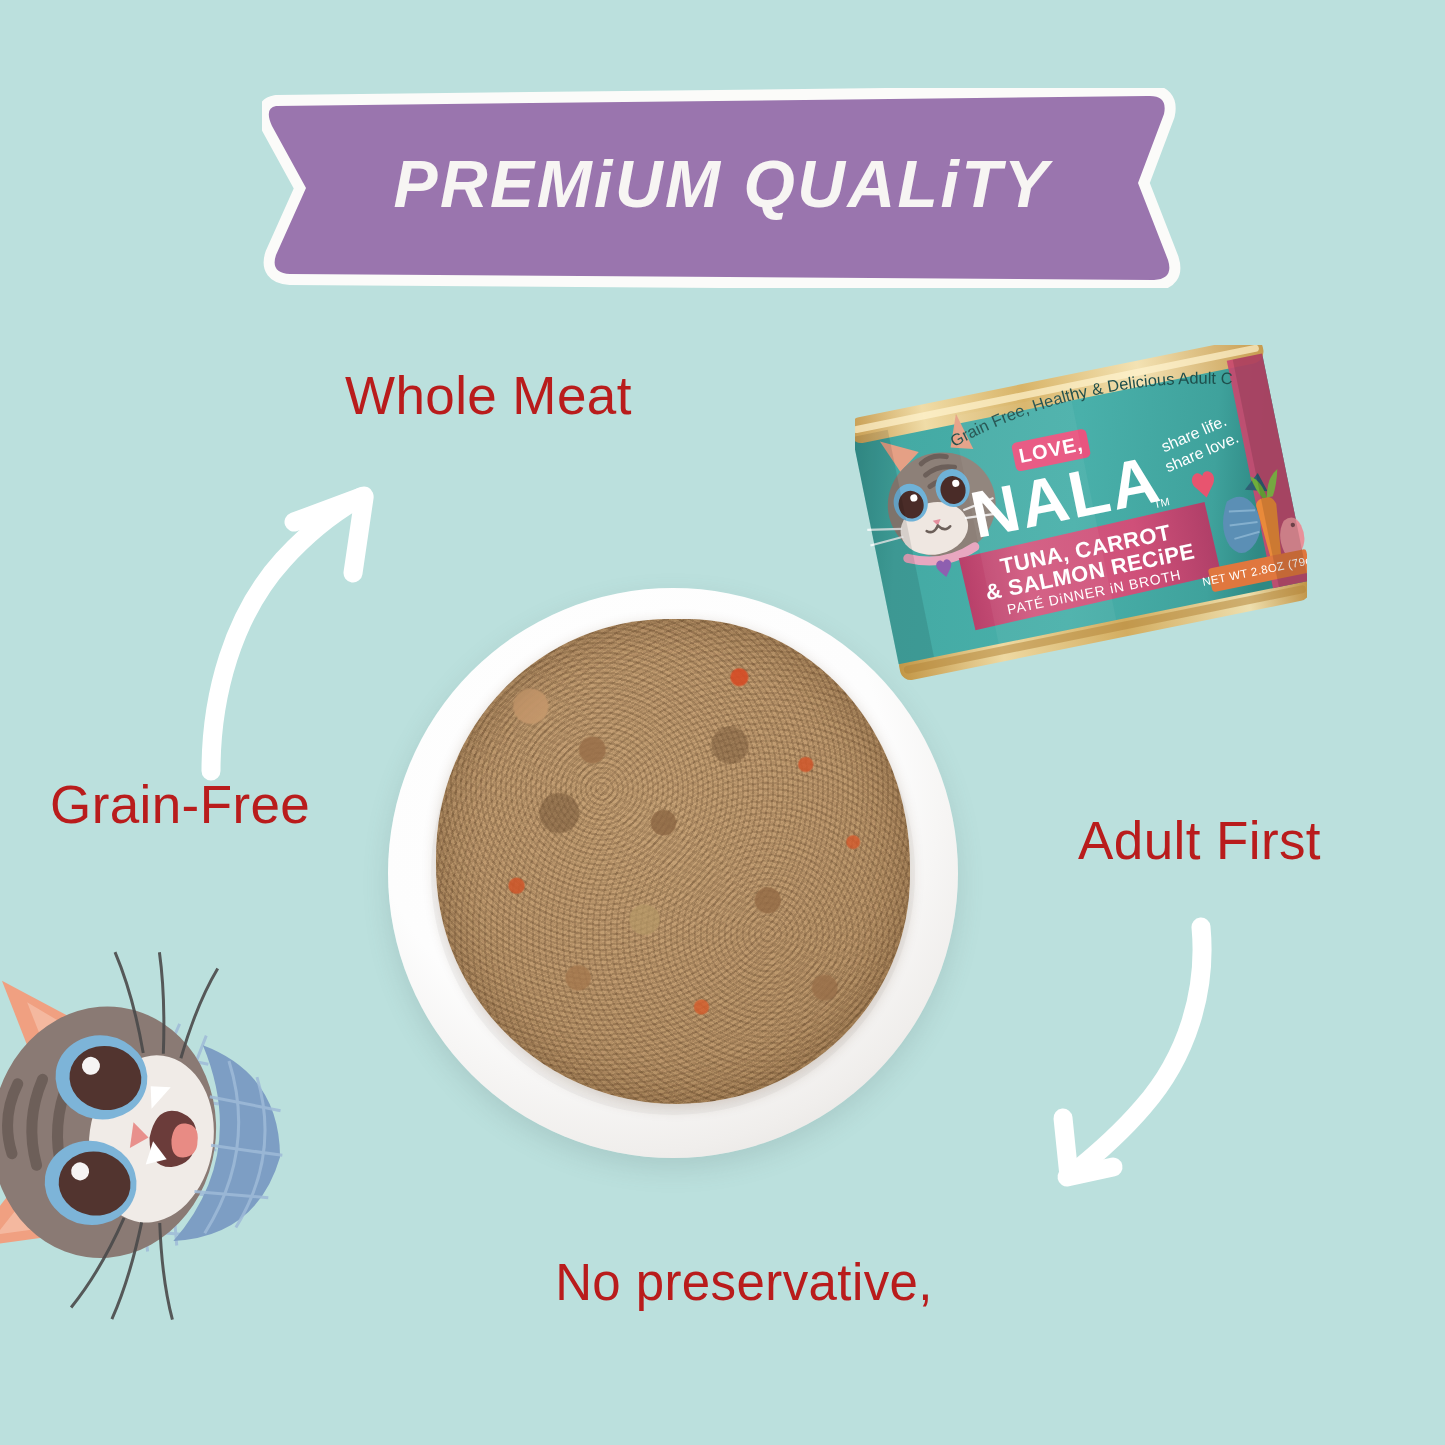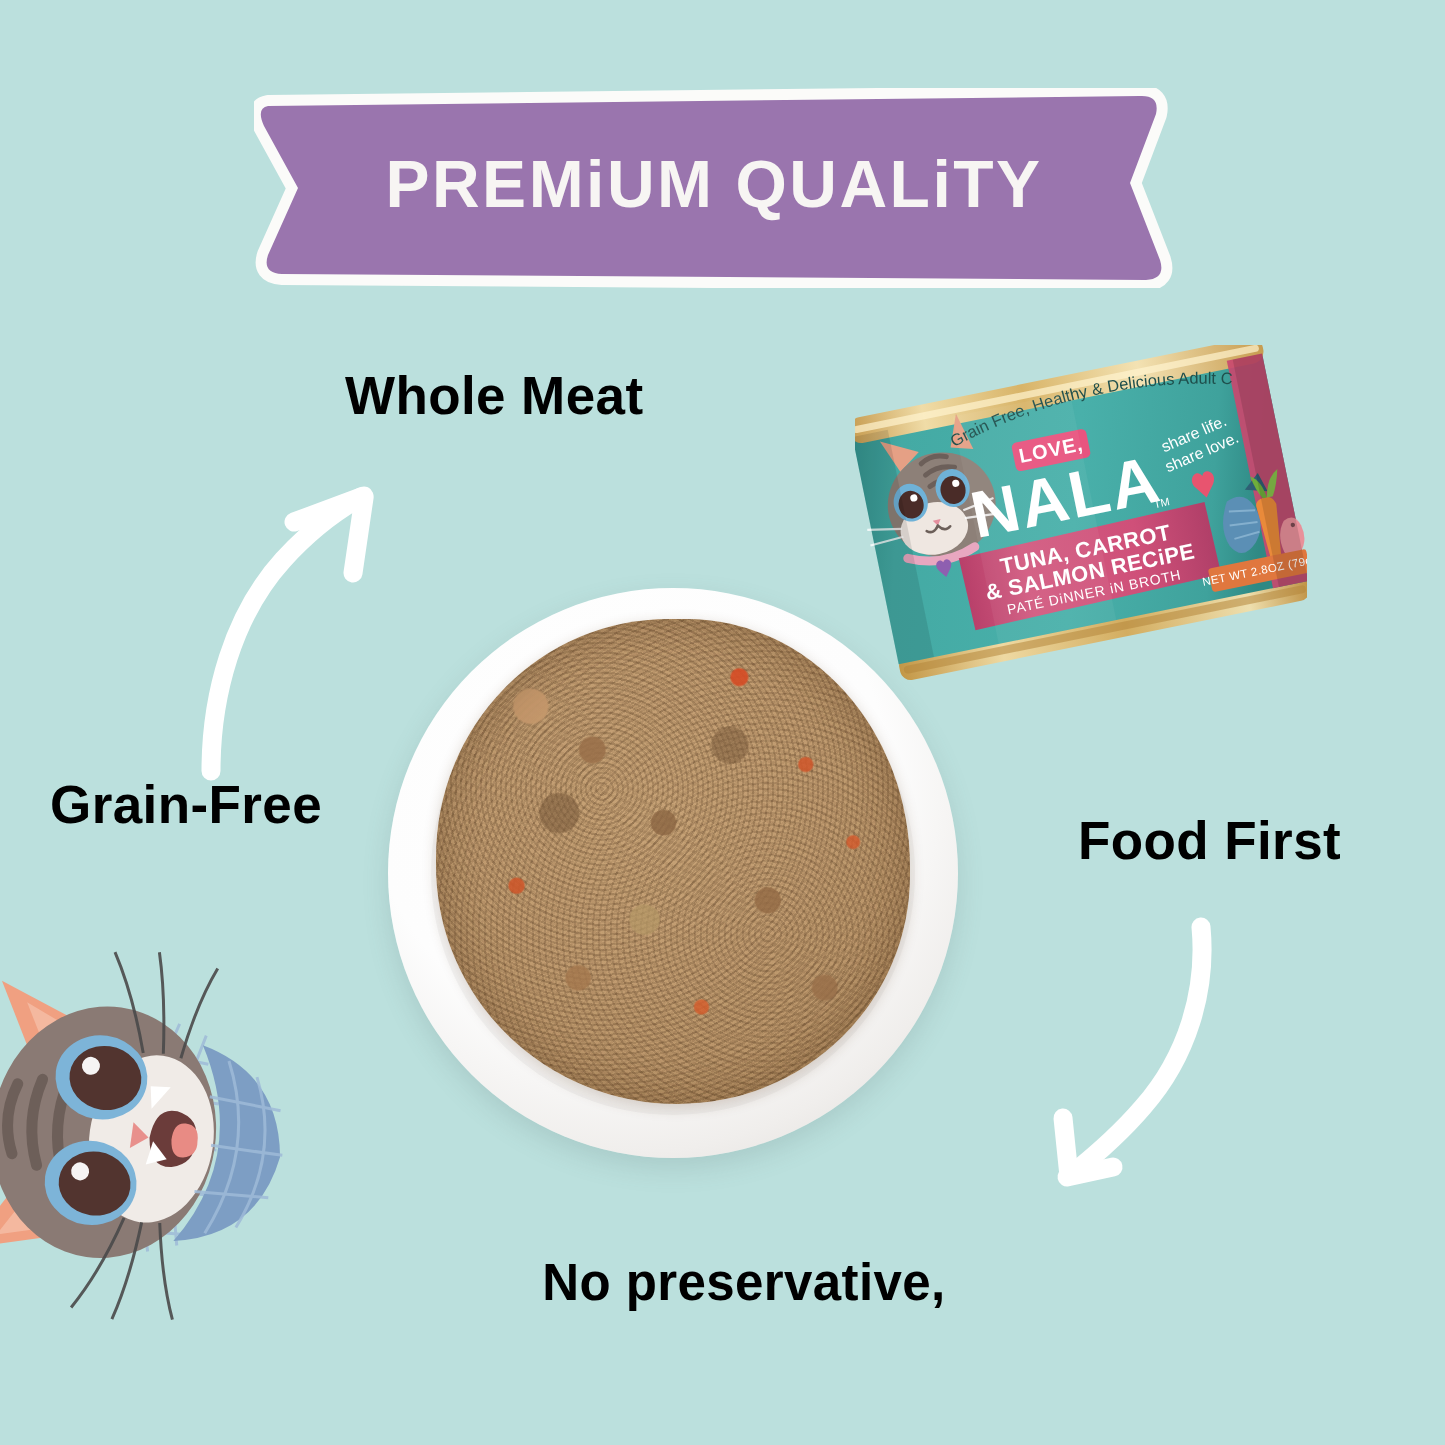--- a/index.html
+++ b/index.html
@@ -12,24 +12,25 @@
     width: 1445px;
     height: 1445px;
     overflow: hidden;
     background: #bbe0dd;
     font-family: "Liberation Sans", sans-serif;
   }
 
   
   #banner-wrap {
     position: absolute;
-    left: 254px;
+    left: 262px;
     top: 88px;
     width: 920px;
     height: 200px;
+    font-style: italic;
   }
   #banner-svg { position: absolute; left: 0; top: 0; }
   #banner-text {
     position: absolute;
     left: 0; top: 0;
     width: 920px; height: 200px;
     display: flex;
     align-items: center;
     justify-content: center;
     color: #f7f5f3;
@@ -39,23 +40,23 @@
     text-align: center;
     line-height: 1;
     padding-bottom: 8px;
     box-sizing: border-box;
     white-space: nowrap;
   }
 
   
   .feature-label {
     position: absolute;
-    color: #000000;
+    color: #b91c1c;
     font-size: 53px;
-    font-weight: 700;
+    font-weight: 400;
     letter-spacing: 0.4px;
     white-space: nowrap;
   }
   #label-whole-meat { left: 345px; top: 365px; }
   #label-grain-free { left: 50px; top: 774px; }
   #label-meat-first { left: 1078px; top: 810px; }
   #label-no-preservative {
     left: 0; top: 1250px;
     width: 1445px;
     text-align: center;
@@ -169,21 +170,21 @@
                L 10,38
                Q 2,20 14,18 Z" fill="#9a75ae"></path>
     </svg>
     <div id="banner-text">PREMiUM QUALiTY</div>
   </div>
 
   <div class="feature-label" id="label-whole-meat">Whole Meat</div>
 
   <div class="feature-label" id="label-grain-free">Grain-Free</div>
 
-  <div class="feature-label" id="label-meat-first">Food First</div>
+  <div class="feature-label" id="label-meat-first">Adult First</div>
 
   <div class="feature-label" id="label-no-preservative">
     <span>No preservative,</span>
   </div>
 
   <svg class="arrow-svg" id="arrow-left" width="230" height="320" viewBox="0 0 230 320">
     <path d="M 36,306 C 36,230 58,150 108,95 C 138,62 168,42 186,32" stroke="#ffffff" stroke-width="19" stroke-linecap="round" fill="none"></path>
     <path d="M 119,57 L 189,31" stroke="#ffffff" stroke-width="19" stroke-linecap="round" fill="none"></path>
     <path d="M 178,108 L 189,33" stroke="#ffffff" stroke-width="19" stroke-linecap="round" fill="none"></path>
   </svg>

